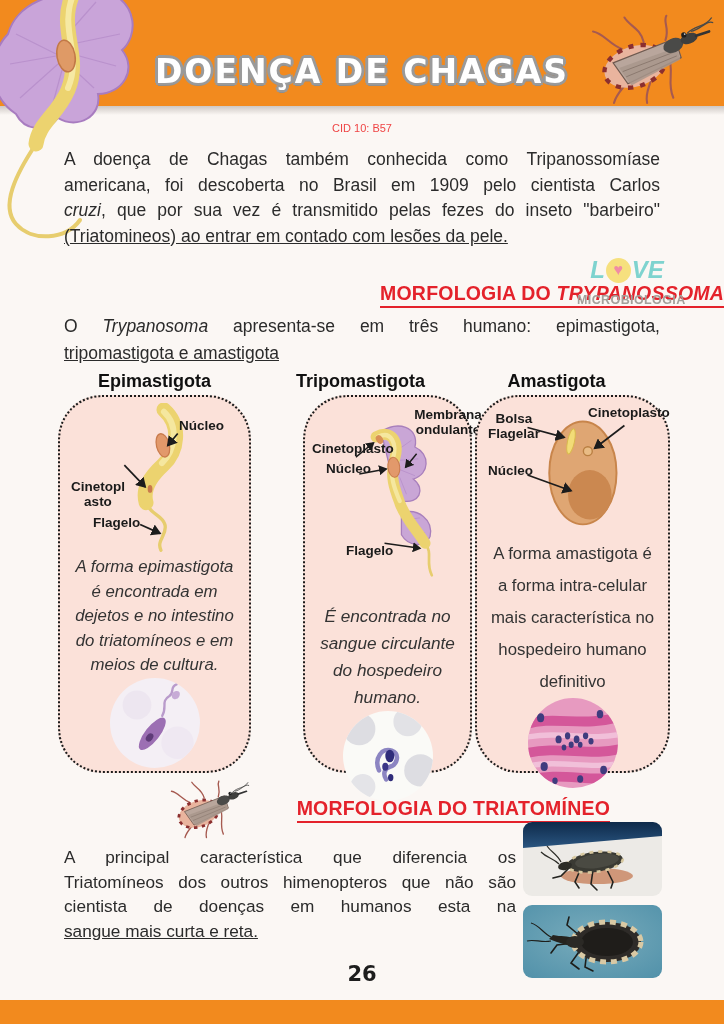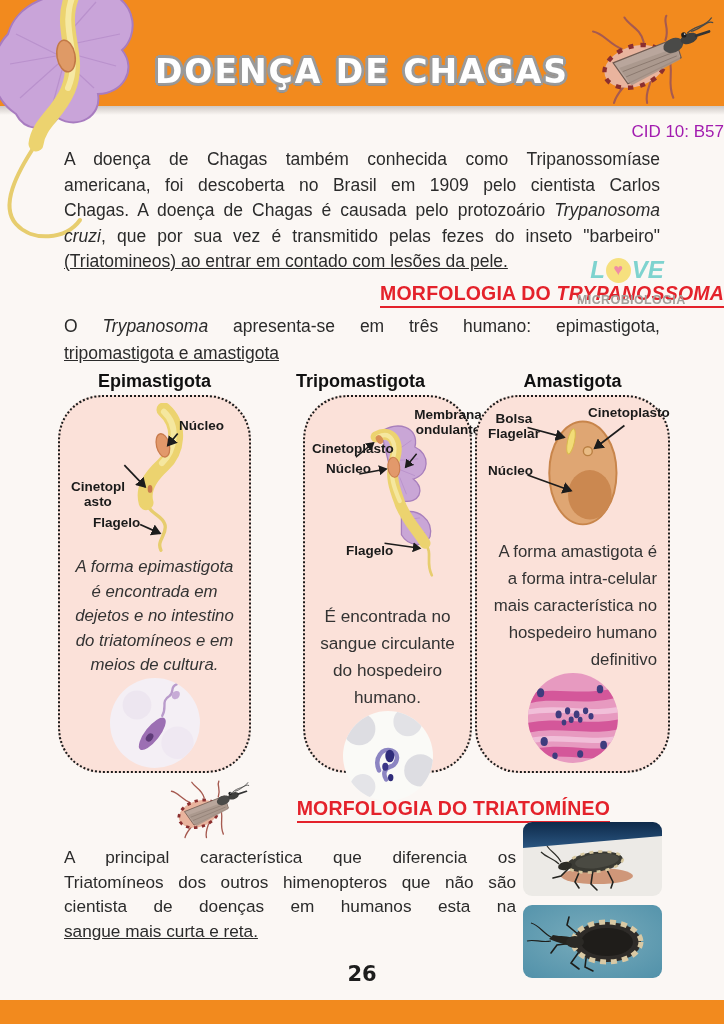--- a/index.html
+++ b/index.html
@@ -11,21 +11,21 @@
   .header-shadow{position:absolute;top:106px;left:0;right:0;height:9px;
         background:linear-gradient(to bottom,rgba(110,100,95,.32),rgba(110,100,95,0));}
   .header-title{position:absolute;top:52px;left:0;right:0;text-align:center;
         font-family:"DejaVu Sans",sans-serif;font-weight:800;font-size:33px;letter-spacing:2px;color:#fff;
         text-shadow:-2px -2px 0 #9a9a9a,2px -2px 0 #9a9a9a,-2px 2px 0 #9a9a9a,2px 2px 0 #9a9a9a,
                     3px 0 0 #9a9a9a,-3px 0 0 #9a9a9a,0 3px 0 #8f8f8f,0 -3px 0 #9a9a9a;}
   .illus-left{position:absolute;top:-6px;left:-14px;width:178px;height:332px;pointer-events:none;}
   .illus-right{position:absolute;top:14px;left:582px;width:132px;height:96px;}
 
   
-  .cid{position:absolute;top:122px;left:0;right:0;text-align:right;font-size:17px;color:#a21caf;}
+  .cid{position:absolute;top:122px;left:0;right:0;text-align:center;font-size:11px;color:#ef4444;}
   .para1{position:absolute;top:147px;left:64px;width:596px;}
   .jline{font-size:17.5px;line-height:25.5px;color:#2b2b2b;text-align:justify;text-align-last:justify;}
   .jline.last{text-align:justify;text-align-last:left;text-decoration:underline;}
   .it{font-style:italic;}
 
   
   .red-head{position:absolute;left:0;right:0;text-align:right;}
   .red-head-inner{font-size:19.5px;font-weight:800;color:#E4222B;letter-spacing:.2px;
         border-bottom:2.5px solid #E4222B;padding-bottom:2px;}
   #head-tryp{top:282px;}
@@ -40,37 +40,37 @@
   .logo-heart{color:#F08CA4;font-size:16px;line-height:1;}
   .logo-sub{font-size:12.5px;color:#A3A09B;font-weight:700;letter-spacing:.4px;margin-top:9px;}
 
   .para2{position:absolute;top:313px;left:64px;width:596px;}
   .para2 .jline{line-height:27px;}
 
   
   .card-title{position:absolute;top:371px;font-size:18px;font-weight:700;color:#101010;text-align:center;}
   #ct1{left:58px;width:193px;text-align:center;}#ct1 .tt::first-letter{font-style:italic;}
   #ct2{left:263px;width:195px;}
-  #ct3{left:475px;width:195px;}
+  #ct3{left:459px;width:195px;}
   .card{position:absolute;top:395px;height:378px;background:#FBE1D9;border:2px dotted #1b1b1b;
         border-radius:44px;box-sizing:border-box;display:flex;flex-direction:column;
         align-items:center;padding:6px 7px 12px;}
   #card1{left:58px;width:193px;}
   #card2{left:263px;width:169px;margin-left:40px;}
   #card3{left:475px;width:195px;}
   .diagram{position:relative;width:100%;flex:none;}
   #card1 .diagram{height:150px;}
   #card2 .diagram{height:196px;}
   #card3 .diagram{height:133px;}
   .diagram svg{position:absolute;inset:0;width:100%;height:100%;}
   .dlabel{position:absolute;font-weight:700;font-size:13.5px;color:#1a1a1a;line-height:1.12;text-align:center;}
   .desc{flex:none;text-align:center;color:#333;padding:2px 4px 0;}
   #card1 .desc{font-style:italic;font-size:16.8px;line-height:24.5px;}
-  #card2 .desc{font-size:17.2px;line-height:27px;margin-top:2px;}
-  #card3 .desc{font-size:16.8px;line-height:27px;text-align:right;}
+  #card2 .desc{font-size:17.2px;line-height:27px;margin-top:2px;font-style:italic;}
+  #card3 .desc{font-size:16.8px;line-height:32px;}
   .micro{margin-top:auto;width:90px;height:90px;border-radius:50%;overflow:hidden;flex:none;}
   .micro svg{display:block;width:100%;height:100%;}
 
   
   .bug-icon{position:absolute;top:780px;left:128px;width:158px;height:62px;}
   .para3{position:absolute;top:845px;left:64px;width:452px;}
   .para3 .jline{font-size:17.2px;line-height:24.5px;}
   .photo{position:absolute;left:523px;width:139px;border-radius:9px;overflow:hidden;}
   #photo1{top:822px;height:74px;}
   #photo2{top:905px;height:73px;}
@@ -130,21 +130,20 @@
 
   <svg class="illus-right" viewBox="0 0 150 110">
     <use href="#bug-sym"></use>
   </svg>
 
   <div class="cid">CID 10: B57</div>
 
   <div class="para1">
     <div class="jline"><span>A doença de Chagas também conhecida como Tripanossomíase</span></div>
     <div class="jline"><span>americana, foi descoberta no Brasil em 1909 pelo cientista Carlos</span></div>
-    <div class="jline"><span>Chagas. A doença de Chagas é causada pelo protozoário </span><span class="it">Trypanosoma</span></div>
     <div class="jline"><span class="it">cruzi</span><span>, que por sua vez é transmitido pelas fezes do inseto "barbeiro"</span></div>
     <div class="jline last"><span>(Triatomineos) ao entrar em contado com lesões da pele.</span></div>
   </div>
 
   <div class="red-head" id="head-tryp">
     <span class="red-head-inner"><span>MORFOLOGIA DO </span><span class="it">TRYPANOSSOMA</span></span>
   </div>
 
   <div class="logo">
     <div class="logo-top">

